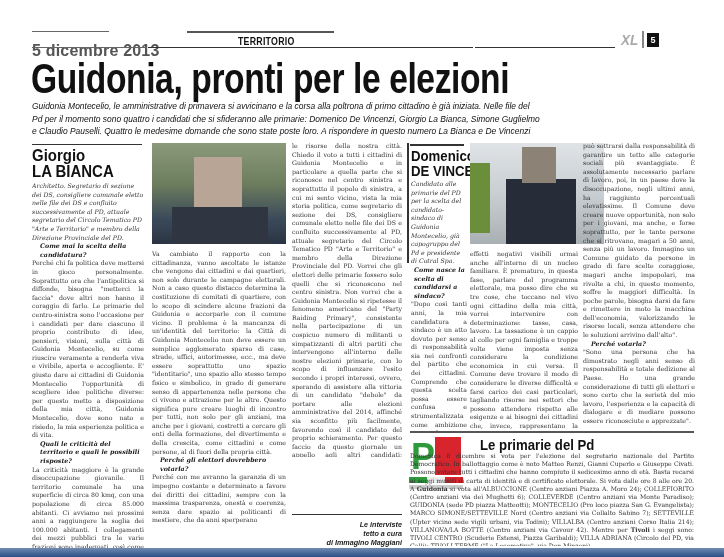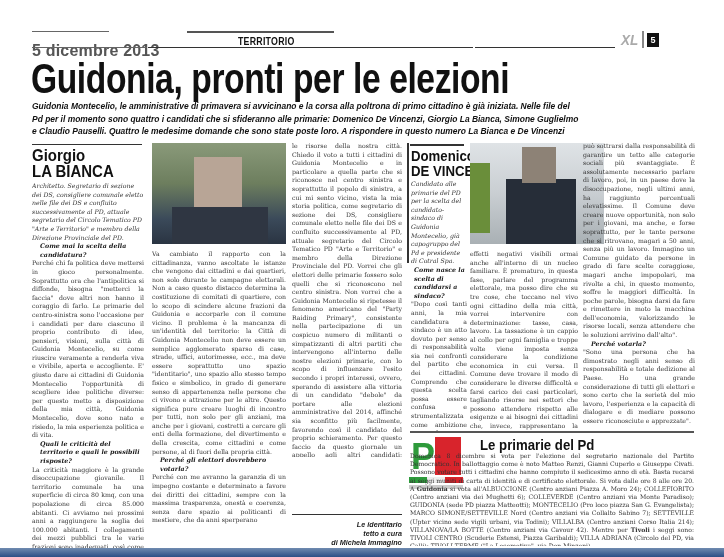--- a/index.html
+++ b/index.html
@@ -9,21 +9,21 @@
   .hdr-line1 { left:32px; top:31px; width:77px; height:1px; background:#666; }
   .hdr-line2 { left:32px; top:47px; width:115px; height:1px; background:#666; }
   .hdr-line3 { left:148px; top:47px; width:325px; height:1px; background:#333; }
   .hdr-line4 { left:187px; top:31px; width:147px; height:2px; background:#555; }
   .hdr-line5 { left:330px; top:47px; width:145px; height:1px; background:#333; }
   .hdr-section { left:238px; top:35px; font-family:"Liberation Sans", sans-serif; font-weight:bold; font-size:11px; color:#111; transform:scaleX(0.8); transform-origin:left; letter-spacing:0.3px; }
   .hdr-logo { left:620px; top:31px; font-family:"Liberation Sans", sans-serif; font-weight:bold; font-style:italic; font-size:15px; color:#aaa; transform:scaleX(0.9); }
   .hdr-sep { left:642px; top:31px; width:2px; height:17px; background:#888; }
   .hdr-page { left:647px; top:33px; width:12px; height:14px; background:#111; color:#fff; font-family:"Liberation Sans", sans-serif; font-weight:bold; font-size:9px; text-align:center; line-height:14px; }
   .headline { left:31px; top:57px; font-family:"Liberation Sans", sans-serif; font-weight:bold; font-size:42px; line-height:44px; color:#111; transform:scaleX(0.80); transform-origin:left; letter-spacing:-0.5px; white-space:nowrap; }
-  .lead { left:32px; top:100px; width:664px; font-family:"Liberation Sans", sans-serif; font-weight:bold; font-style:italic; font-size:9.4px; line-height:12.6px; color:#111; }
+  .lead { left:32px; top:100px; width:664px; font-family:"Liberation Sans", sans-serif; font-weight:normal; font-style:italic; font-size:9.4px; line-height:12.6px; color:#111; }
   .lead span { display:block; white-space:nowrap; transform:scaleX(0.9); transform-origin:left; }
   .rule { background:#333; height:1px; }
   .name { font-family:"Liberation Sans", sans-serif; font-weight:bold; font-size:17px; line-height:17px; color:#111; transform:scaleX(0.88); transform-origin:left; white-space:nowrap; }
   .bio { font-style:italic; font-size:6.2px; line-height:8.6px; color:#333; }
   .q { font-style:italic; font-weight:bold; font-size:6.3px; line-height:8.6px; color:#222; padding-left:8px; }
   .txt { font-size:6.2px; line-height:8.6px; color:#333; text-align:justify; }
   .col { overflow:hidden; }
   .photo1 { left:152px; top:143px; width:134px; height:101px; background:linear-gradient(180deg,#8a9a7a 0%,#6d7e5e 40%,#3b4a5a 75%,#2a3442 100%); }
   .photo1 .face { position:absolute; left:42px; top:14px; width:48px; height:56px; background:#b8a596; }
   .photo1 .body { position:absolute; left:20px; top:64px; width:96px; height:37px; background:#2f3642; }
@@ -83,23 +83,23 @@
   <div class="q">Perché gli elettori dovrebbero votarla?</div>
   <div class="txt">Perché con me avranno la garanzia di un impegno costante e determinato a favore dei diritti dei cittadini, sempre con la massima trasparenza, onestà e coerenza, senza dare spazio ai politicanti di mestiere, che da anni sperperano</div>
 </div>
 
 <div class="abs col" style="left:292px;top:142px;width:110px;height:315px;">
   <div class="txt">le risorse della nostra città. Chiedo il voto a tutti i cittadini di Guidonia Montecelio e in particolare a quella parte che si riconosce nel centro sinistra e soprattutto il popolo di sinistra, a cui mi sento vicino, vista la mia storia politica, come segretario di sezione dei DS, consigliere comunale eletto nelle file dei DS e confluito successivamente al PD, attuale segretario del Circolo Tematico PD "Arte e Territorio" e membro della Direzione Provinciale del PD. Vorrei che gli elettori delle primarie fossero solo quelli che si riconoscono nel centro sinistra. Non vorrei che a Guidonia Montecelio si ripetesse il fenomeno americano del "Party Raiding Primary", consistente nella partecipazione di un cospicuo numero di militanti o simpatizzanti di altri partiti che intervengono all'interno delle nostre elezioni primarie, con lo scopo di influenzare l'esito secondo i propri interessi, ovvero, sperando di assistere alla vittoria di un candidato "debole" da portare alle elezioni amministrative del 2014, affinché sia sconfitto più facilmente, favorendo così il candidato del proprio schieramento. Per questo faccio da questo giornale un appello agli altri candidati: verifichiamo se esiste la possibilità di trovare un accordo politico, evitando le primarie; lasciamo da parte gli attriti interni e le velleità politiche di ognuno di noi e proviamo insieme, anche facendo un passo indietro, a cercare la figura migliore, forte e capace.</div>
 </div>
 
 <div class="abs rule" style="left:292px;top:514px;width:110px;"></div>
 <div class="abs byline" style="left:292px;top:520px;width:110px;">
-  <div>Le identitario</div>
+  <div>Le interviste</div>
   <div>tetto a cura</div>
-  <div>di Michela Immagino</div>
+  <div>di Immagino Maggiani</div>
 </div>
 
 <div class="abs" style="left:407px;top:143px;width:2px;height:120px;background:#333;"></div>
 <div class="abs rule" style="left:410px;top:144px;width:54px;height:2px;"></div>
 <div class="abs name" style="left:411px;top:147px;font-size:15px;">Domenico</div>
 <div class="abs name" style="left:411px;top:162px;font-size:15px;">DE VINCENZI</div>
 
 <div class="abs col" style="left:411px;top:180px;width:56px;height:252px;">
   <div class="bio">Candidato alle primarie del PD per la scelta del candidato-sindaco di Guidonia Montecelio, già capogruppo del Pd e presidente di Cotral Spa.</div>
   <div class="q" style="padding-left:3px;">Come nasce la scelta di candidarsi a sindaco?</div>

